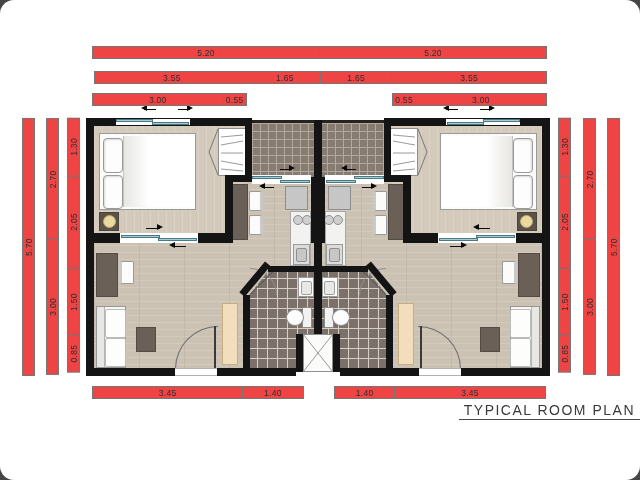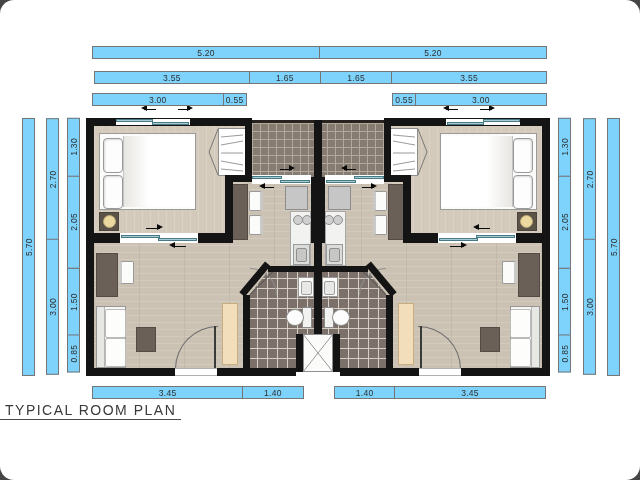--- a/index.html
+++ b/index.html
@@ -4,21 +4,21 @@
 <style>
   html,body{margin:0;padding:0}
   body{width:640px;height:480px;background:#454545;font-family:"Liberation Sans",sans-serif}
   .canvas{position:relative;width:640px;height:480px;background:#ffffff;border-radius:14px;overflow:hidden}
   .abs{position:absolute}
 
   
   .dim{position:absolute;display:flex;font-size:8.5px;color:#2e2e2e;z-index:20}
   .dim.h{flex-direction:row;height:13px}
   .dim.v{flex-direction:column;width:13px}
-  .seg{box-sizing:border-box;border:1px solid #757575;display:flex;align-items:center;justify-content:center;background:#7dd3fc;letter-spacing:.3px}
+  .seg{box-sizing:border-box;border:1px solid #757575;display:flex;align-items:center;justify-content:center;background:#ef4444;letter-spacing:.3px}
   .dim.h .seg+.seg{margin-left:-1px}
   .dim.v .seg+.seg{margin-top:-1px}
   .dim.v .seg{writing-mode:vertical-rl;transform:rotate(180deg)}
 
   
   .plan{position:absolute;left:86px;top:118px;width:464px;height:258px}
   .unit{position:absolute;top:0;left:0;width:232px;height:258px}
   .unit.mirrored{transform:scaleX(-1)}
   .wall{position:absolute;background:#141414;z-index:5}
   .floor-living{position:absolute;left:8px;top:8px;width:224px;height:242px;background:#cbc2b3;
@@ -34,21 +34,21 @@
      background-size:10px 10px;clip-path:polygon(0 30%,33% 0,100% 0,100% 100%,0 100%)}
   .furn{position:absolute;z-index:3;box-sizing:border-box}
   .white{background:#fbfbfa;border:1px solid #9a9a9a}
   .dark{background:#6b6057;border:1px solid #544c44}
   .win{position:absolute;background:#fff;z-index:6}
   .winbar{position:absolute;height:3px;background:#a6ccd2;border:1px solid #477a85;box-sizing:border-box}
   .arrow{position:absolute;height:0;border-top:1.6px solid #0a0a0a;z-index:7}
   .arrow.r::after{content:"";position:absolute;right:-6px;top:-4.6px;border:3.5px solid rgba(0,0,0,0);border-left:6px solid #0a0a0a}
   .arrow.l::before{content:"";position:absolute;left:-6px;top:-4.6px;border:3.5px solid rgba(0,0,0,0);border-right:6px solid #0a0a0a}
 
-  .title-wrap{position:absolute;left:0;right:0;top:401px;text-align:left;z-index:20}
+  .title-wrap{position:absolute;left:17px;right:0;top:401px;text-align:right;z-index:20}
   .title-wrap span{display:inline-block;font-size:14px;letter-spacing:1.5px;color:#3a3a3a;border-bottom:1.6px solid #4a4a4a;padding:0 5px 1px}
 </style>
 </head>
 <body>
 
 <div class="canvas">
 
   <div class="dim h" style="left:92px;top:46px">
       <div class="seg" style="width: 228.02px;">5.20</div>
       <div class="seg" style="width: 228.02px;">5.20</div>

